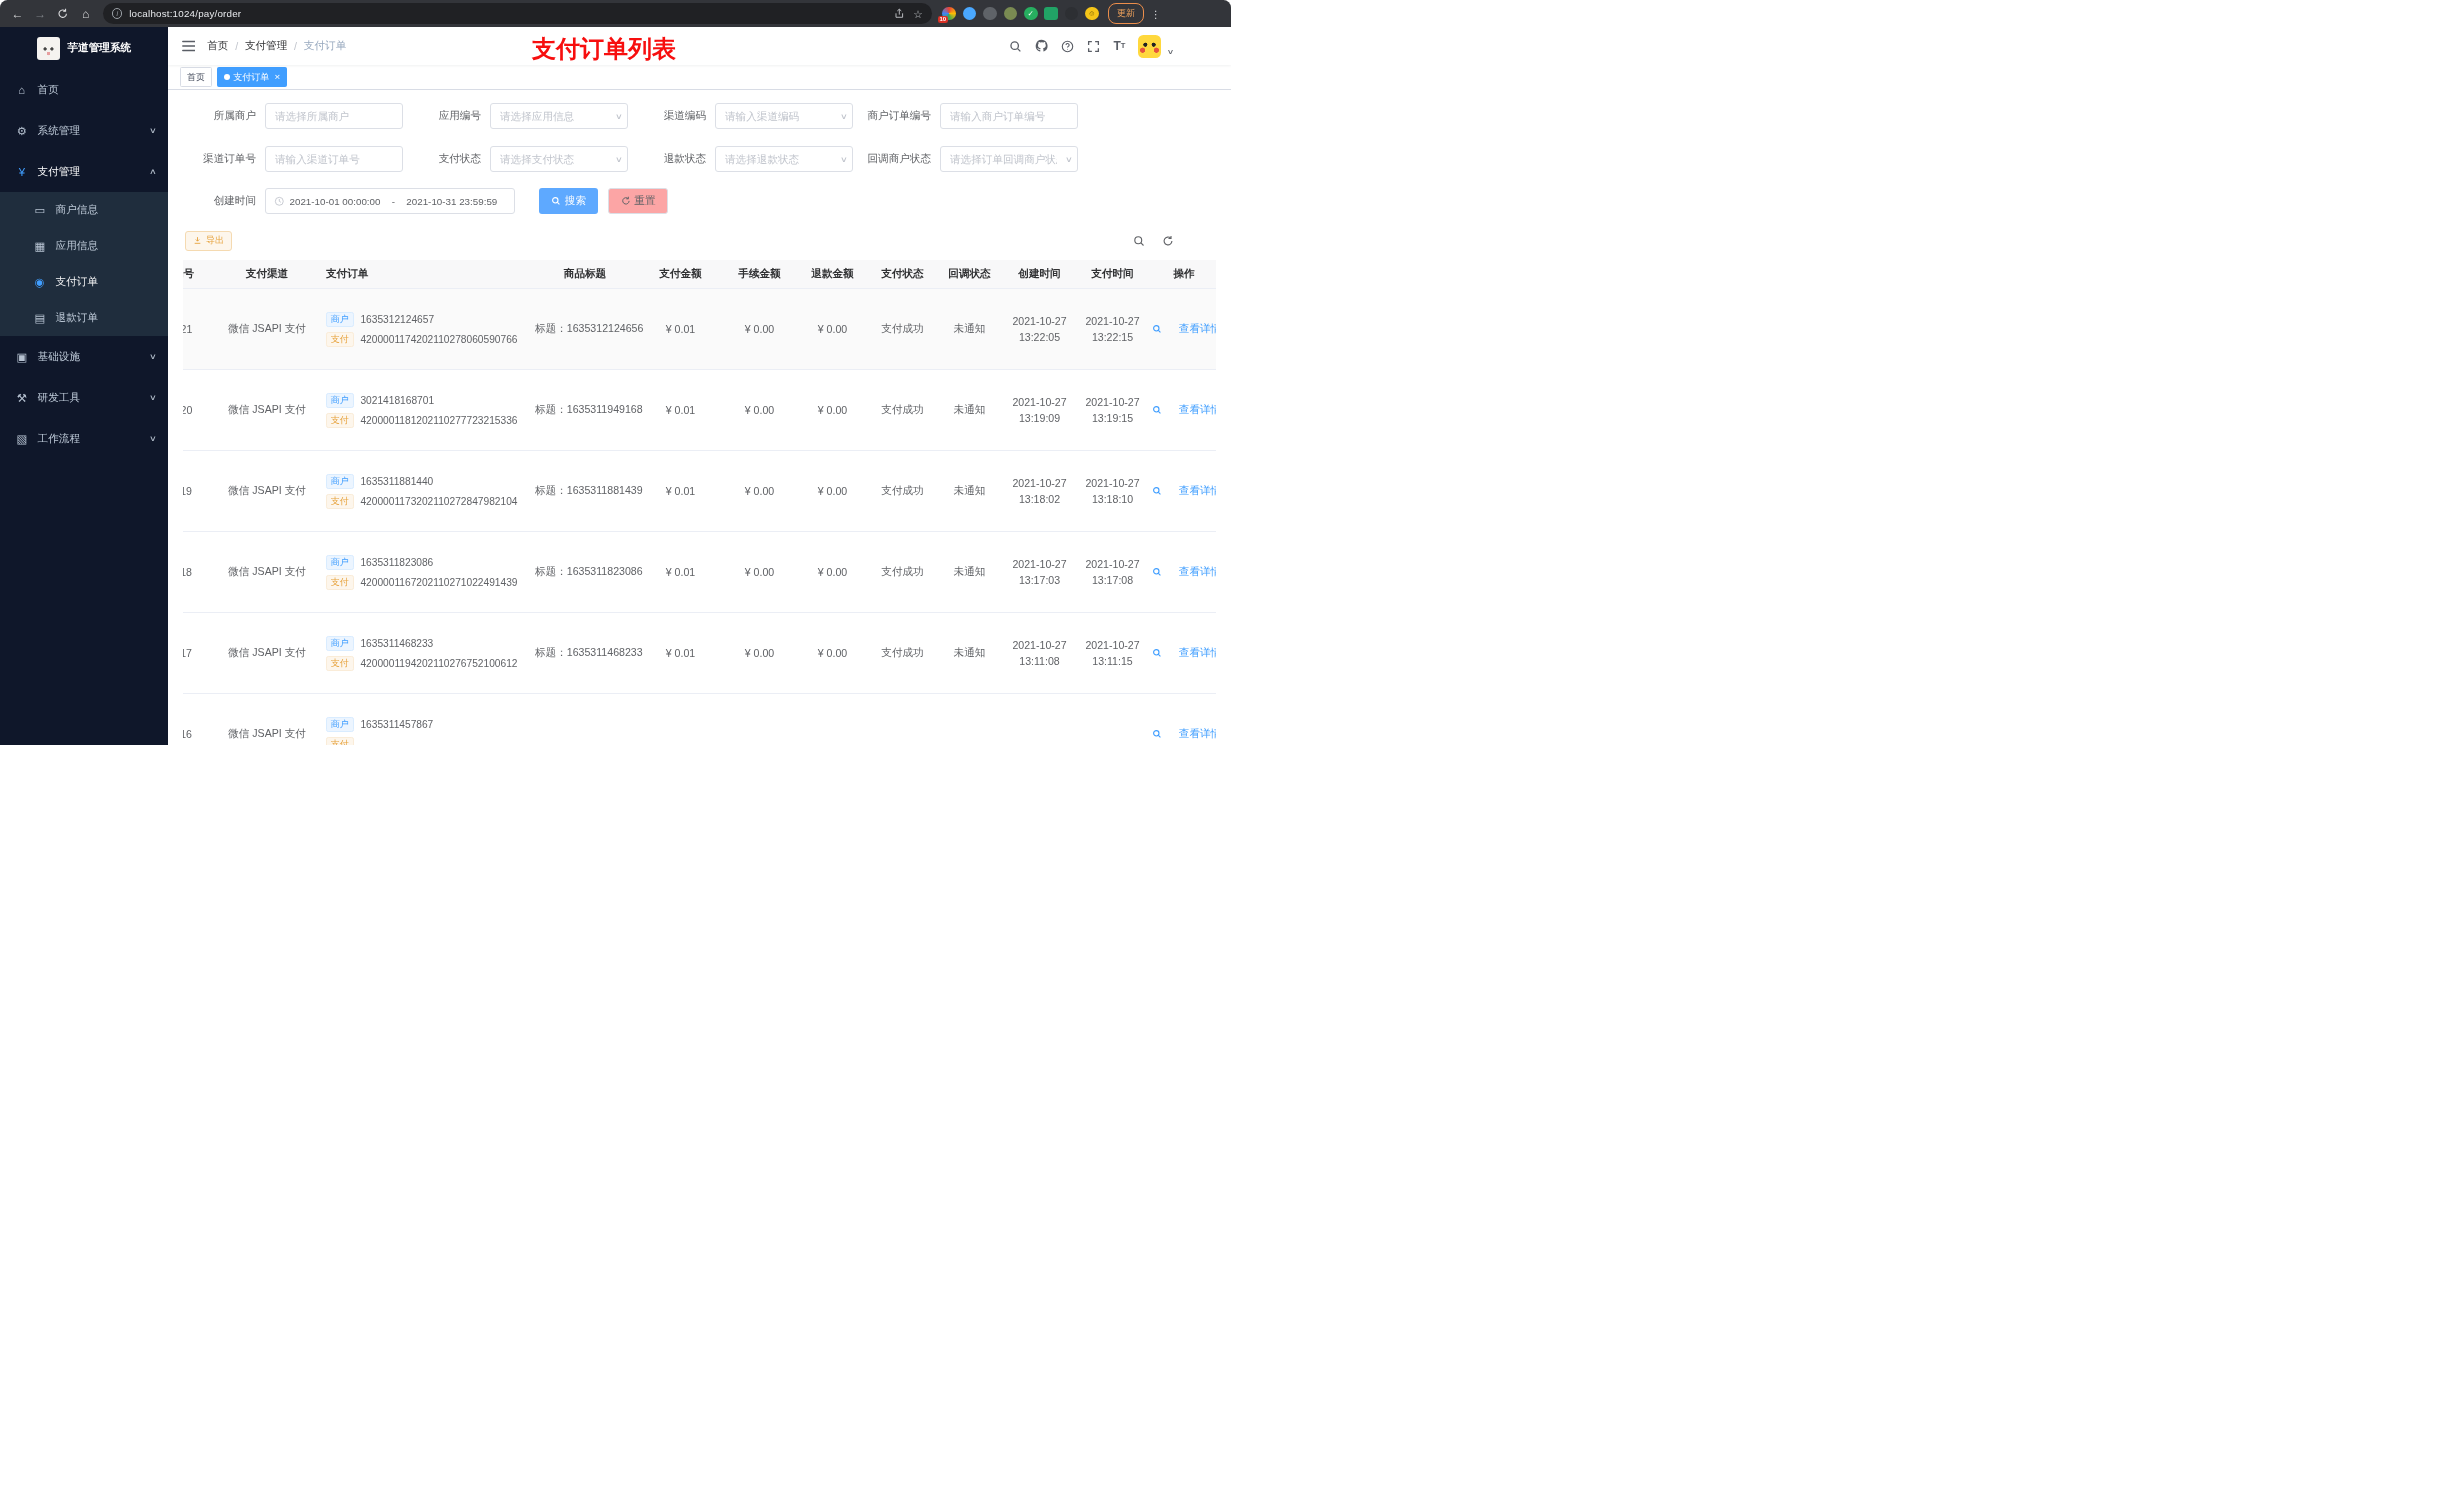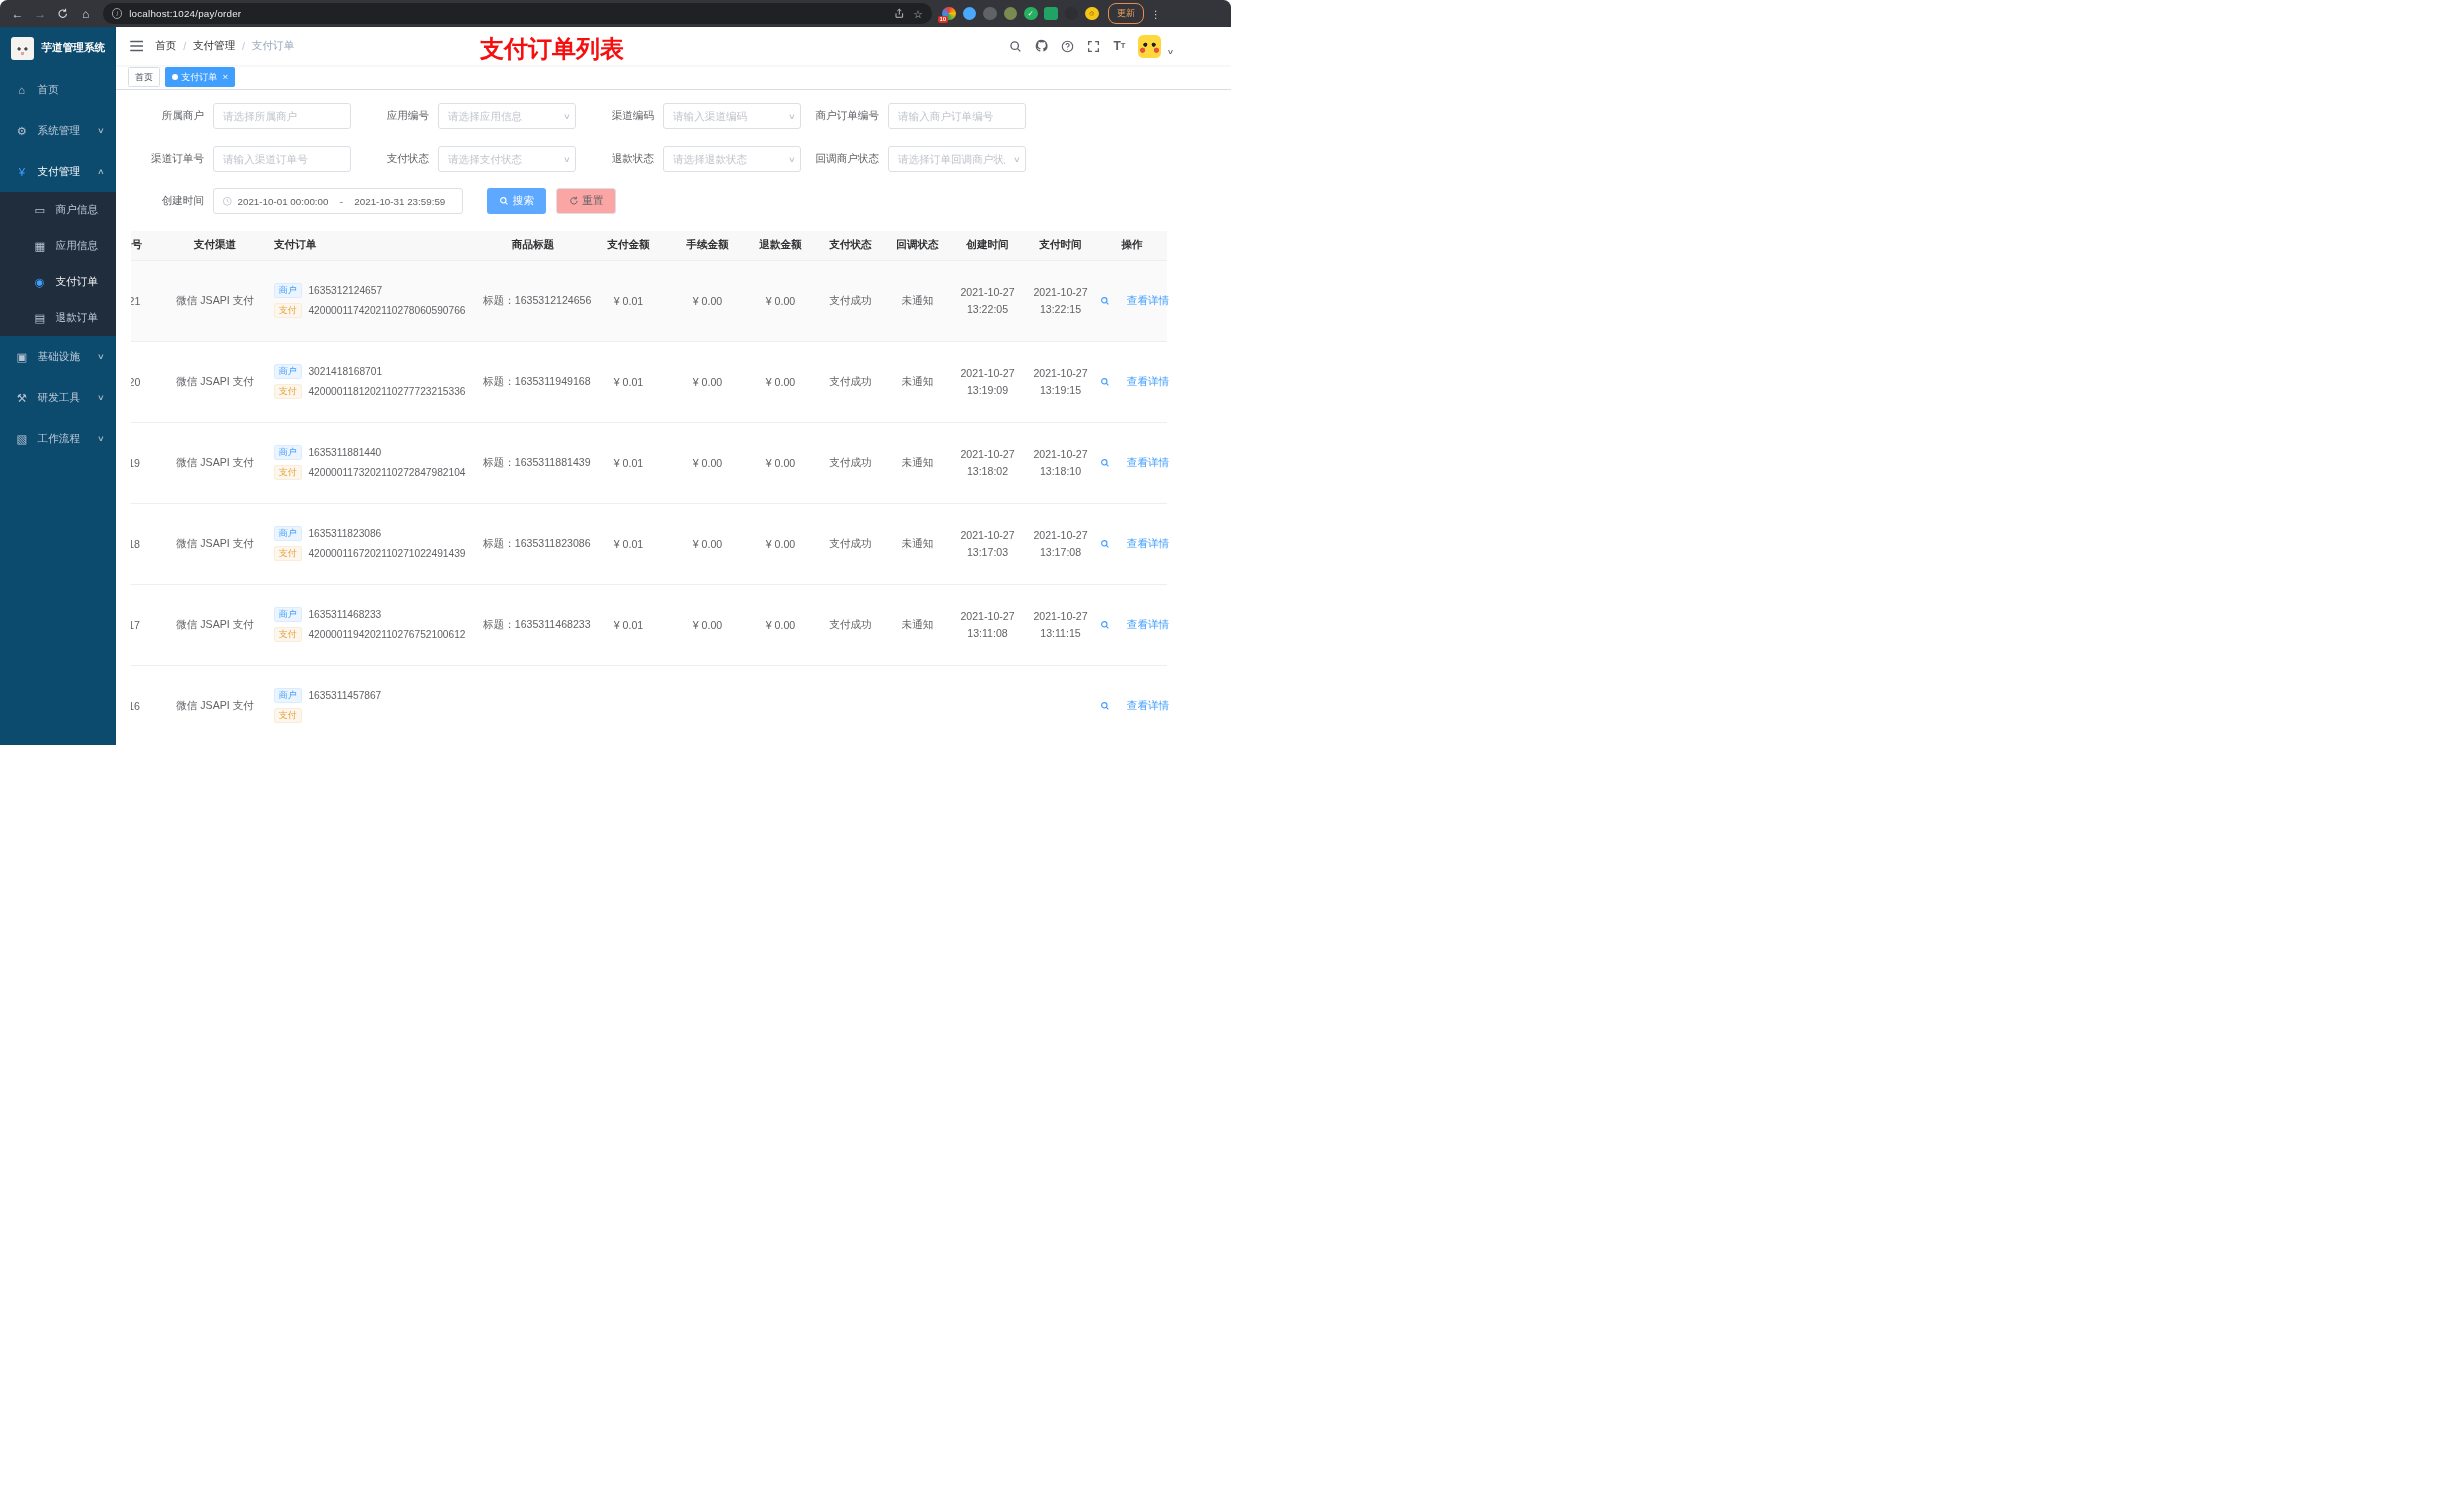--- a/index.html
+++ b/index.html
@@ -24,21 +24,21 @@
   .e5{background:#27ae60}
   .e6{background:#21a366;border-radius:3px}
   .e7{background:#2d2f33}
   .e8{background:#f5c518;color:#5b4a00}
   .badge{position:absolute;bottom:-3px;left:-4.5px;background:#d93025;color:#fff;font-size:6px;border-radius:2.3px;padding:0 1.5px;line-height:7.6px;font-weight:700}
   .update-btn{border:0.8px solid #ec8e4b;color:#f0a35c;border-radius:8px;padding:3px 8.3px;font-size:9px;margin-left:9px;cursor:pointer;white-space:nowrap}
   .kebab{color:#d8d9db;margin-left:6px;font-size:10.6px;cursor:pointer}
 
   
   .shell{display:flex;height:718px}
-  .sidebar{width:116px;flex:none;background:#0c4a6e;color:#bfcbd9;overflow:hidden}
+  .sidebar{width:168px;flex:none;background:#0f172a;color:#bfcbd9;overflow:hidden}
   .logo{height:42px;display:flex;align-items:center;justify-content:center;gap:7.6px;cursor:pointer}
   .logo-img{width:23px;height:23px;border-radius:3px;flex:none;background:
     radial-gradient(circle at 35% 52%,#444 1.4px,transparent 1.8px),
     radial-gradient(circle at 65% 52%,#444 1.4px,transparent 1.8px),
     radial-gradient(circle at 50% 72%,#e8a0a0 1.5px,transparent 2px),#f5f3f0}
   .logo-title{color:#fff;font-size:10.6px;font-weight:700;white-space:nowrap}
   .menu-item{height:41px;display:flex;align-items:center;padding:0 12px 0 15px;font-size:10.6px;cursor:pointer;position:relative;white-space:nowrap}
   .mi-icon{width:13.6px;margin-right:9px;font-size:11.4px;text-align:center;flex:none;color:#b6c2d1}
   .mi-arrow{position:absolute;right:12px;font-size:7.6px;color:#aeb9c6;transform:scaleX(1.4)}
   .submenu{background:#1f2d3d}
@@ -370,20 +370,43 @@
           </button>
           <button class="btn btn-reset">
             <svg width="9.8" height="9.8" viewBox="0 0 16 16" fill="none" stroke="currentColor" stroke-width="1.6">
                 <path d="M13.2 8a5.2 5.2 0 1 1-1.5-3.7"></path>
                 <path d="M12 1.2v3.4H8.6"></path>
               </svg>
             <span>重置</span>
           </button>
         </div>
 
+        <div class="toolbar">
+          <button class="btn-export">
+            <svg width="9" height="9" viewBox="0 0 16 16" fill="none" stroke="currentColor" stroke-width="1.6">
+                <path d="M8 2v7M5 6.2 8 9.2l3-3"></path>
+                <path d="M3 13h10"></path>
+              </svg>
+            <span>导出</span>
+          </button>
+          <div class="toolbar-right">
+            <span>
+              <svg width="12" height="12" viewBox="0 0 16 16" fill="none" stroke="currentColor" stroke-width="1.5">
+                  <circle cx="7" cy="7" r="4.6"></circle>
+                  <path d="m10.6 10.6 3.4 3.4"></path>
+                </svg>
+            </span>
+            <span>
+              <svg width="12" height="12" viewBox="0 0 16 16" fill="none" stroke="currentColor" stroke-width="1.5">
+                  <path d="M13.2 8a5.2 5.2 0 1 1-1.5-3.7"></path>
+                  <path d="M12 1.2v3.4H8.6"></path>
+                </svg>
+            </span>
+          </div>
+        </div>
 
         <div class="table-wrap">
           <table>
             <colgroup>
               <col class="c-id">
                 <col class="c-channel">
                 <col class="c-order">
                 <col class="c-title">
               <col class="c-amount">
                 <col class="c-fee">

